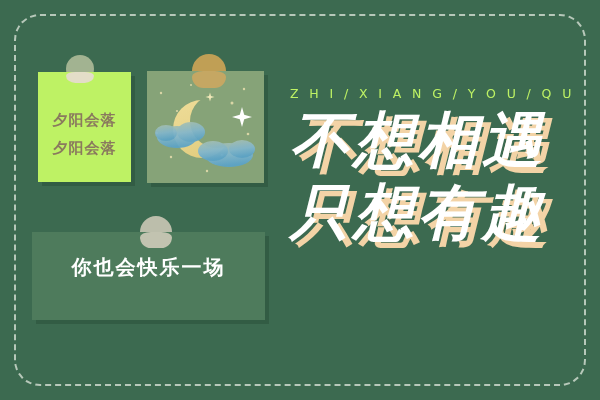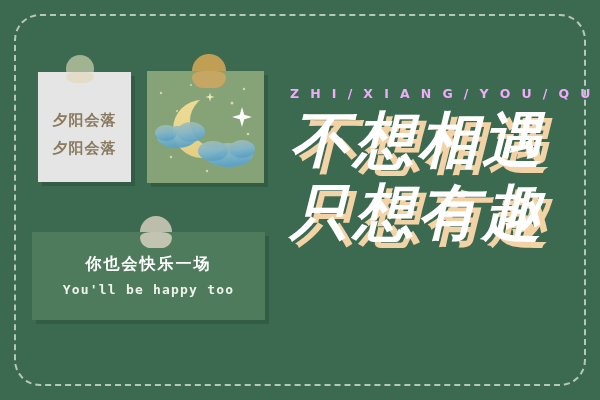--- a/index.html
+++ b/index.html
@@ -36,21 +36,21 @@
     box-sizing: border-box;
     box-shadow: 4px 4px 0 rgba(29,59,42,.30);
   }
 
   
   #card-sunset {
     left: 38px;
     top: 72px;
     width: 93px;
     height: 110px;
-    background: #e5e5e5;
+    background: #bef264;
     text-decoration: underline;
   }
   #card-sunset .card-text {
     position: absolute;
     left: 0; right: 0;
     top: 34px;
     text-align: center;
     color: #8a7a5e;
     font-family: "DejaVu Sans", sans-serif;
     font-size: 15px;
@@ -132,21 +132,21 @@
     height: 88px;
     background: #4e7b5c;
   }
   #card-happy .zh {
     position: absolute;
     left: 0; right: 0;
     top: 22px;
     text-align: center;
     color: #ffffff;
     font-family: "DejaVu Sans", sans-serif;
-    font-size: 16px;
+    font-size: 20px;
     font-weight: 700;
     letter-spacing: 2px;
   }
   #card-happy .en {
     position: absolute;
     left: 0; right: 0;
     top: 50px;
     text-align: center;
     color: #eef3ec;
     font-family: "DejaVu Sans Mono", monospace;
@@ -156,24 +156,24 @@
   }
 
   
   #headline-block {
     position: absolute;
     left: 290px;
     top: 86px;
     width: 270px;
   }
   #pinyin {
-    color: #f0abfc;
+    color: #bef264;
     font-family: "DejaVu Sans", sans-serif;
     font-size: 12.5px;
-    font-weight: 700;
+    font-weight: 400;
     letter-spacing: 3.4px;
     white-space: nowrap;
   }
   .big-line {
     position: relative;
     margin-top: 6px;
     height: 66px;
     font-style: italic;
   }
   .big-line .glyphs {
@@ -267,21 +267,20 @@
         <ellipse cx="66" cy="80" rx="15" ry="10"></ellipse>
         <ellipse cx="95" cy="78" rx="13" ry="9"></ellipse>
       </g>
     </svg>
   </div>
   <div class="circle-tab" id="tab-moon-cover"></div>
 
   <div class="circle-tab" id="tab-happy"></div>
   <div class="card" id="card-happy">
     <div class="zh">你也会快乐一场</div>
-    <div class="en">You'll be happy too</div>
   </div>
   <div class="circle-tab" id="tab-happy-cover"></div>
 
   <div id="headline-block">
     <div id="pinyin">Z H I / X I A N G / Y O U / Q U</div>
 
     <div class="big-line">
       <div class="glyphs shadow-layer">不想相遇</div>
       <div class="glyphs top-layer">不想相遇</div>
     </div>

